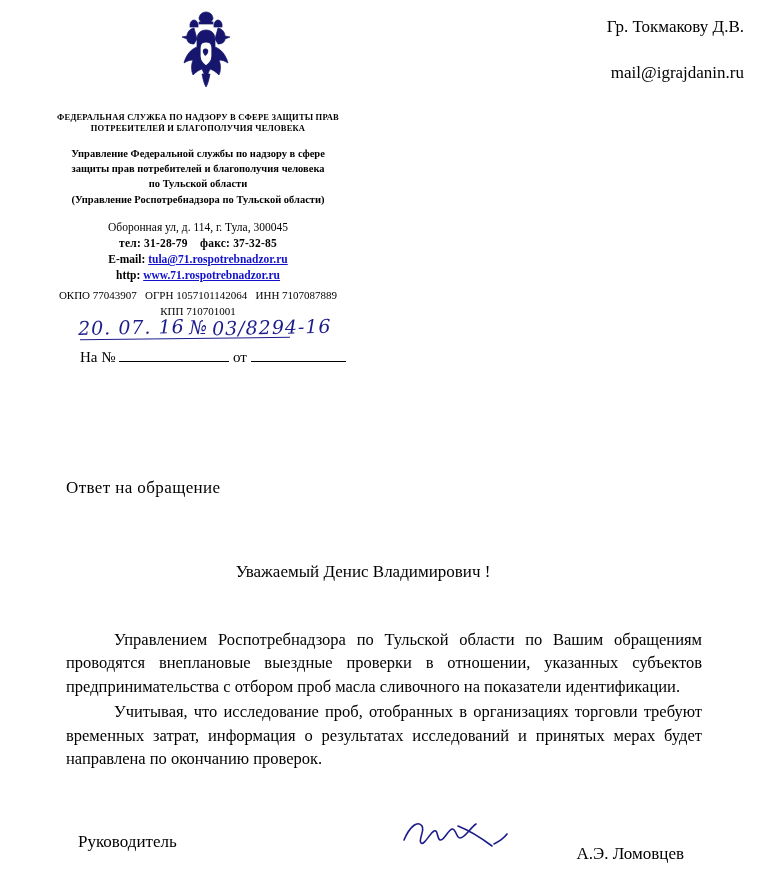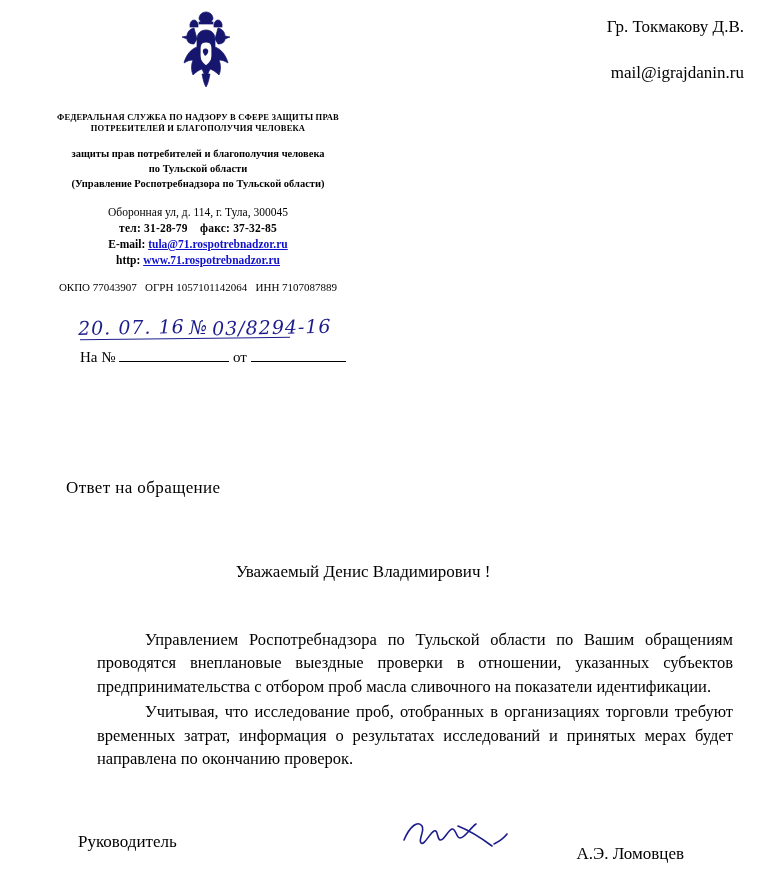--- a/index.html
+++ b/index.html
@@ -73,21 +73,21 @@
     line-height: 1.4;
     font-weight: bold;
   }
   .lh-contacts .plain { font-weight: normal; }
   .lh-contacts .tel { letter-spacing: 0.2px; }
   .lnk {
     color: #1111cc;
     text-decoration: underline;
   }
   .lh-codes {
-    margin-top: 12px;
+    margin-top: 5px;
     font-size: 11px;
     line-height: 1.45;
   }
 
   
   .hand-line {
     position: absolute;
     left: 78px;
     top: 316px;
     width: 300px;
@@ -150,21 +150,20 @@
 
   
   .body-text {
     position: absolute;
     left: 66px;
     top: 628px;
     width: 636px;
     font-size: 16.5px;
     line-height: 1.42;
     text-align: justify;
-    margin-left: 31px;
   }
   .body-text p {
     margin: 0;
     text-indent: 48px;
   }
   .body-text p + p { margin-top: 2px; }
 
   
   .sig-row {
     position: absolute;
@@ -229,20 +228,21 @@
       </g>
     </svg>
   </div>
 
   <div class="letterhead">
     <div class="lh-top">
       <div>ФЕДЕРАЛЬНАЯ СЛУЖБА ПО НАДЗОРУ В СФЕРЕ ЗАЩИТЫ ПРАВ</div>
       <div>ПОТРЕБИТЕЛЕЙ И БЛАГОПОЛУЧИЯ ЧЕЛОВЕКА</div>
     </div>
     <div class="lh-dept">
+      <div>Управление Федеральной службы по надзору в сфере</div>
       <div>защиты прав потребителей и благополучия человека</div>
       <div>по Тульской области</div>
       <div class="paren">(Управление Роспотребнадзора по Тульской области)</div>
     </div>
     <div class="lh-contacts">
       <div class="plain">Оборонная ул, д. 114, г. Тула, 300045</div>
       <div class="tel">
         <span>тел:</span>
         <span>31-28-79</span>
         &nbsp;&nbsp;
@@ -262,20 +262,24 @@
       <div>
         <span>ОКПО</span>
         <span>77043907</span>
         &nbsp;
         <span>ОГРН</span>
         <span>1057101142064</span>
         &nbsp;
         <span>ИНН</span>
         <span>7107087889</span>
       </div>
+      <div>
+        <span>КПП</span>
+        <span>710701001</span>
+      </div>
     </div>
   </div>
 
   <div class="hand-line">
     <span class="hand">20. 07. 16</span>
     <span class="hand nsign">№</span>
     <span class="hand">03/8294-16</span>
   </div>
   <div class="hand-underline"></div>
 

